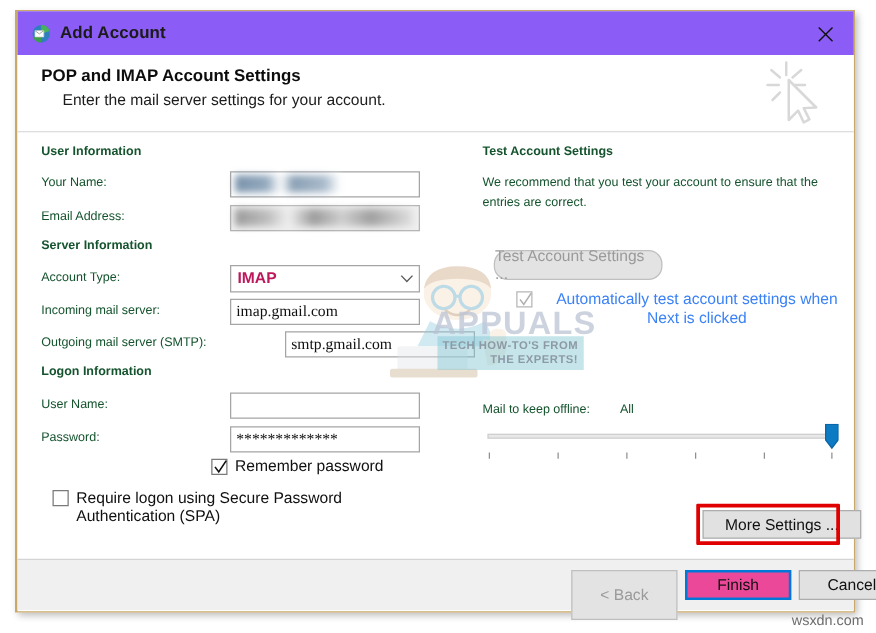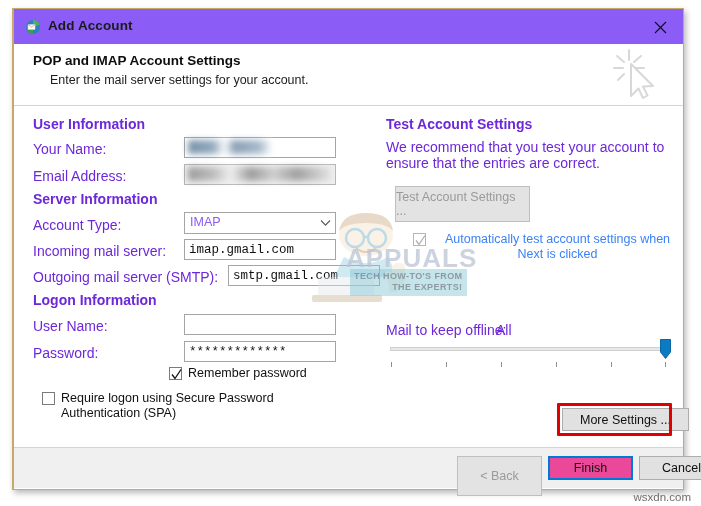--- a/index.html
+++ b/index.html
@@ -75,35 +75,35 @@
   
   .body {
     position: relative;
     height: 342px;
     background: #ffffff;
     border-bottom: 1px solid #d4d4d4;
   }
 
   .lbl {
     position: absolute;
-    font-size: 14px; color: #6d28d9;
+    font-size: 10px; color: #14532d;
     white-space: nowrap;
   }
   .lbl.bold { font-weight: bold; }
 
   .field {
     position: absolute;
     height: 21px;
     background: #ffffff;
     border: 1px solid #a5a5a5;
     font-size: 12.5px;
     color: #101010;
     padding: 0 4px;
     line-height: 19px;
-    font-family: Liberation Mono, monospace;
+    font-family: Liberation Serif, serif;
     outline: none;
   }
   .field.readonly { background: #f0f0f0; border-color: #b4b4b4; }
 
   
   .redact {
     position: absolute;
     border-radius: 1px;
     filter: blur(3px);
     pointer-events: none;
@@ -117,21 +117,21 @@
 
   
   .combo {
     position: absolute;
     height: 22px;
     border: 1px solid #a5a5a5;
     background: #ffffff;
   }
   .combo-text {
     position: absolute; left: 5px; top: 2px;
-    font-size: 12.5px; color: #8b5cf6;
+    font-size: 12.5px; color: #be185d; font-weight: bold;
   }
   .combo-arrow {
     position: absolute; right: 0; top: 0;
     width: 20px; height: 20px;
     display: flex; align-items: center; justify-content: center;
   }
 
   
   .cbox-wrap { position: absolute; display: flex; align-items: flex-start; }
   .cbox {
@@ -333,21 +333,21 @@
 
       <div class="cbox-wrap" style="left:28px; top:285px; width:300px;">
         <span class="cbox"></span>
         <span class="cbox-label">Require logon using Secure Password Authentication (SPA)</span>
       </div>
 
       <span class="lbl bold" style="left:372px; top:10px;">Test Account Settings</span>
 
       <span class="lbl" style="left:372px; top:33px; width:290px; white-space:normal; line-height:16px;">We recommend that you test your account to ensure that the entries are correct.</span>
 
-      <div class="btn disabled" style="left:381px; top:80px; width:135px; height:36px;">
+      <div class="btn disabled" style="left:381px; top:94px; width:135px; height:24px;border-radius:11px;">
         <span>Test Account Settings ...</span>
       </div>
 
       <div class="cbox-wrap" style="left:399px; top:126px; width:270px;">
         <span class="cbox disabled">
           <span class="tick">
             <svg width="11" height="12" viewBox="0 0 11 12">
               <path d="M1 5.5 L4 9.5 L10 0.5" fill="none" stroke="#b0b0b0" stroke-width="1.3"></path>
             </svg>
           </span>

